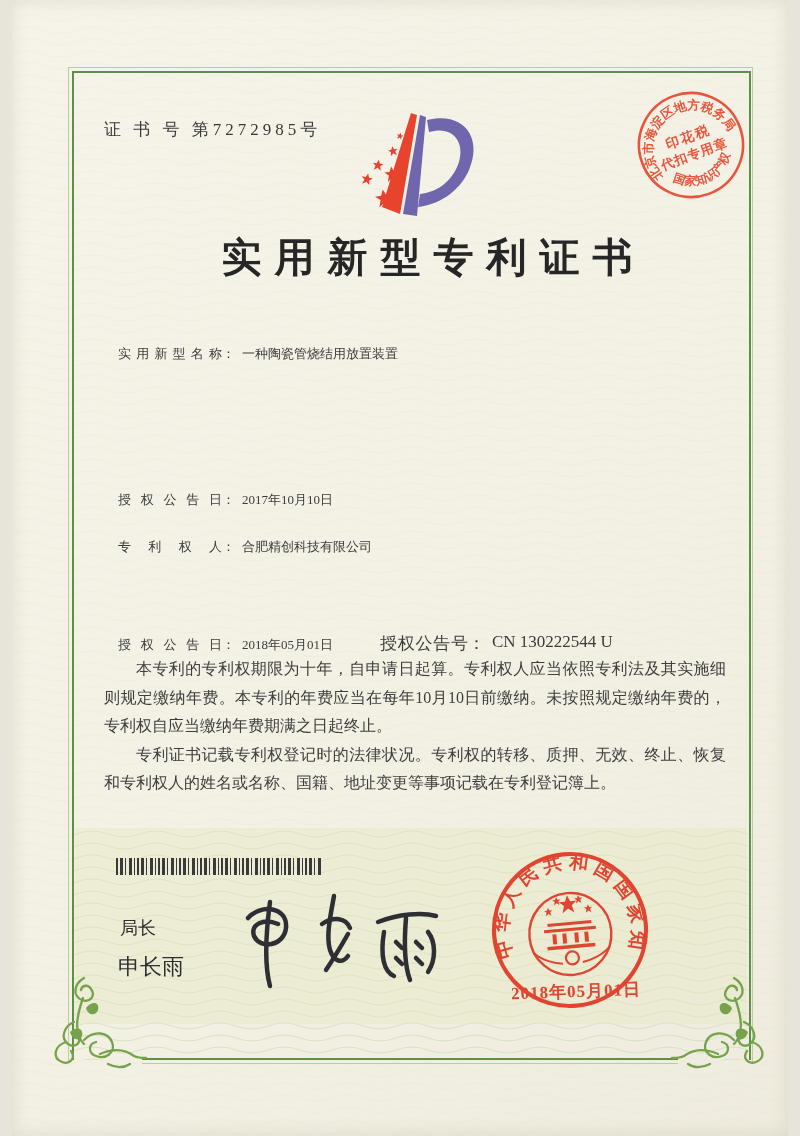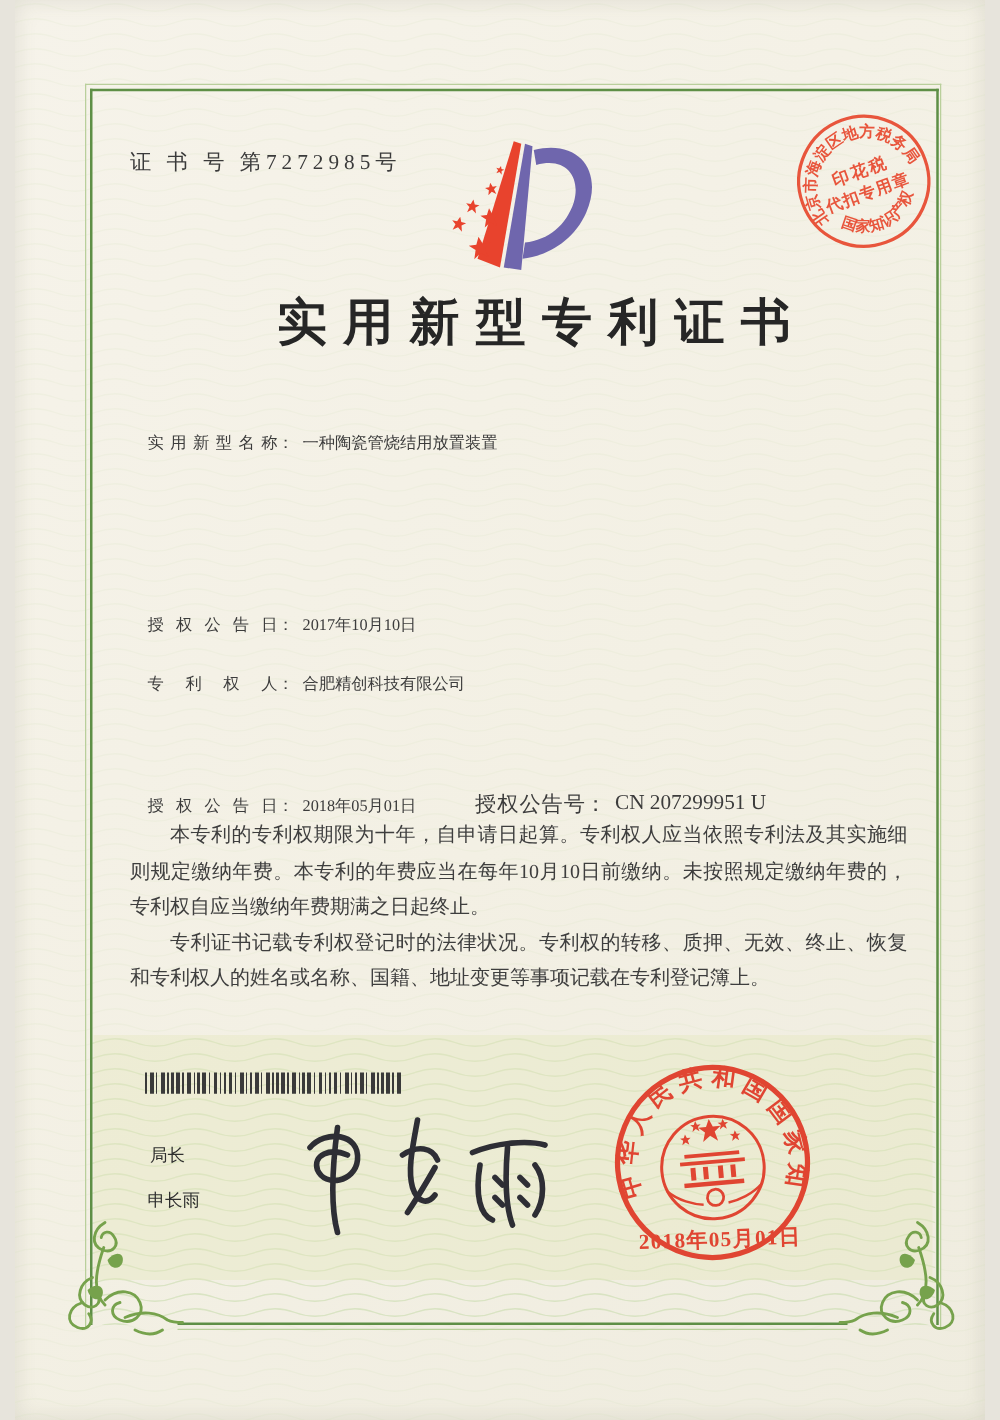--- a/index.html
+++ b/index.html
@@ -35,22 +35,22 @@
   .grant-no-group .field-label{width:88px;}
   
   .body-text{left:92px;top:655px;width:622px;font-size:16px;line-height:28.5px;text-align:justify;color:#3e3e3e;}
   .body-text p{margin:0;text-indent:2em;}
   
   .barcode{left:104px;top:858px;width:206px;height:17px;
     background:repeating-linear-gradient(90deg,var(--barcode_dark) 0 2px,transparent 2px 4px,
       var(--barcode_dark) 4px 7px,transparent 7px 9px,var(--barcode_dark) 9px 10px,transparent 10px 13px,
       var(--barcode_dark) 13px 16px,transparent 16px 18px,var(--barcode_dark) 18px 19px,transparent 19px 21px);}
   
-  .sign-title{left:108px;top:916px;font-size:14px;color:#2f2f2f;text-align:center;}
-  .sign-name{left:106px;top:952px;font-size:14px;color:#2f2f2f;}
+  .sign-title{left:108px;top:916px;font-size:18px;color:#2f2f2f;text-align:center;}
+  .sign-name{left:106px;top:952px;font-size:22px;color:#2f2f2f;}
   .signature-svg{left:218px;top:884px;}
   
   .seal-svg{left:474px;top:846px;}
   .seal-date{left:486px;top:980px;width:156px;text-align:center;font-size:17px;
              color:var(--seal_red);letter-spacing:1px;transform:rotate(-2deg);font-weight:600;}
   
   .page-footer{left:0;top:1032px;width:800px;text-align:center;font-size:14.5px;letter-spacing:2px;color:#444;}
   
   .orn-left{left:28px;top:974px;} .orn-right{left:656px;top:974px;}
   svg text{font-family:"Liberation Serif","DejaVu Serif",serif;}
@@ -154,21 +154,21 @@
   <div class="abs field-row row-filing">
     <span class="field-label">授权公告日</span><span class="field-colon">：</span><span class="field-value">2017年10月10日</span>
   </div>
   <div class="abs field-row row-patentee">
     <span class="field-label">专利权人</span><span class="field-colon">：</span><span class="field-value">合肥精创科技有限公司</span>
   </div>
   <div class="abs field-row row-grant">
     <span class="field-label">授权公告日</span><span class="field-colon">：</span><span class="field-value">2018年05月01日</span>
   </div>
   <div class="abs grant-no-group">
-    <span class="field-label">授权公告号</span><span class="field-colon">：</span><span class="field-value">CN 207299951 U</span>
+    <span class="field-label">授权公告号</span><span class="field-colon">：</span><span class="field-value">CN 130222544 U</span>
   </div>
 
   <div class="abs body-text">
     <p>本专利的专利权期限为十年，自申请日起算。专利权人应当依照专利法及其实施细则规定缴纳年费。本专利的年费应当在每年10月10日前缴纳。未按照规定缴纳年费的，专利权自应当缴纳年费期满之日起终止。</p>
     <p>专利证书记载专利权登记时的法律状况。专利权的转移、质押、无效、终止、恢复和专利权人的姓名或名称、国籍、地址变更等事项记载在专利登记簿上。</p>
   </div>
 
   <div class="abs barcode"></div>
 
   <div class="abs sign-title">局长</div>

